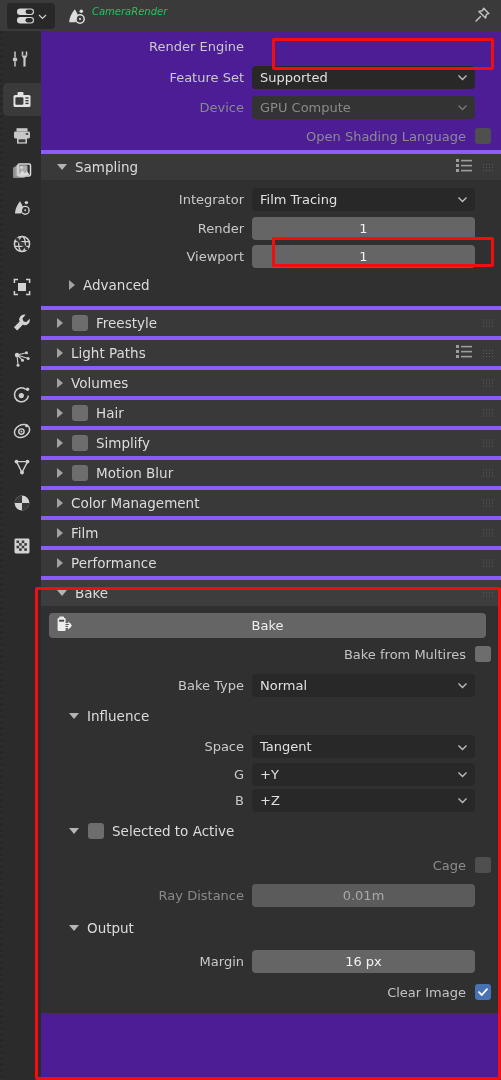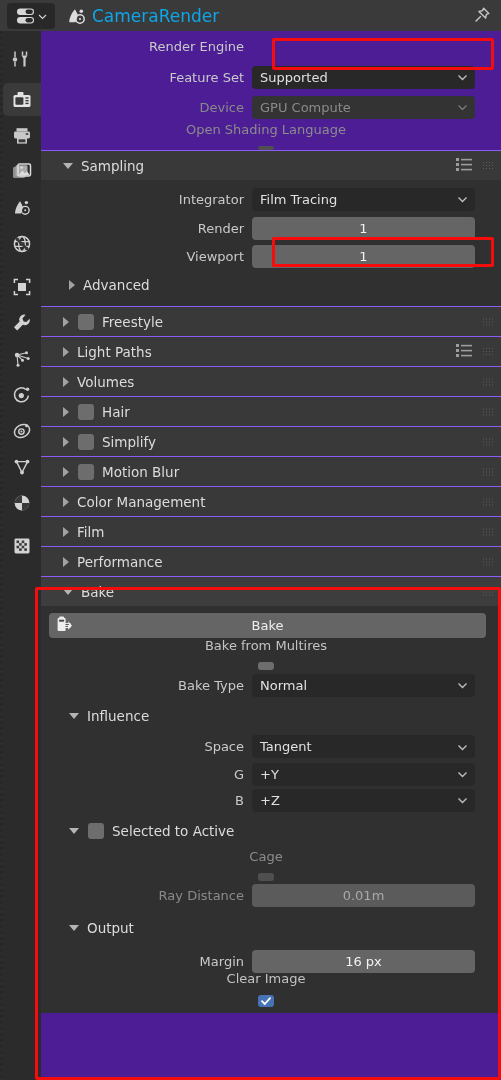--- a/index.html
+++ b/index.html
@@ -10,21 +10,21 @@
     -webkit-font-smoothing:antialiased;
   }
   #app{position:relative;width:501px;height:1080px;background:#303030;}
 
   
   .topbar{position:absolute;left:0;top:0;width:501px;height:31px;background:#3a3a3a;}
   .ed-type{position:absolute;left:7px;top:3px;width:48px;height:26px;background:#282828;border-radius:4px;
            display:flex;align-items:center;justify-content:center;gap:2px;}
   .ed-type svg{display:block;}
   .hdr-icon{position:absolute;left:66px;top:6px;width:20px;height:20px;}
-  .hdr-title{position:absolute;left:92px;top:6px;font-size:17px;color:#0ea5e9;}
+  .hdr-title{position:absolute;left:92px;top:6px;font-size:10px;color:#22c55e;font-style:italic;}
   .pin{position:absolute;right:10px;top:6px;width:19px;height:19px;}
 
   
   .tabstrip{position:absolute;left:0;top:31px;width:41px;height:1049px;background:#2b2b2b;}
   .tabstrip .seam{position:absolute;left:0;top:0;width:3px;height:100%;
        background:repeating-linear-gradient(to bottom,#232323 0 3px,#2f2f2f 3px 6px);opacity:.55;}
   .tab{position:absolute;left:3px;width:38px;height:33px;display:flex;align-items:center;justify-content:center;}
   .tab.active{background:#3a3a3a;border-top-left-radius:5px;border-bottom-left-radius:5px;}
   .tab svg{display:block;}
 
@@ -46,21 +46,21 @@
             display:flex;align-items:center;justify-content:center;font-size:13px;color:#f2f2f2;}
   .numfield.dim{background:#5b5b5b;color:#a9a9a9;}
 
   .cbox{width:16px;height:16px;border-radius:3px;background:#6a6a6a;box-sizing:border-box;}
   .cbox.off{background:#6d6d6d;}
   .cbox.dim{background:#4f4f4f;}
   .cbox.on{background:#4772b3;display:flex;align-items:center;justify-content:center;}
 
   
   .panel-hdr{position:relative;height:30px;display:flex;align-items:center;background:#393939;
-             border-top:1px solid #8b5cf6;padding-left:22px;box-sizing:border-box;}
+             border-top:4px solid #8b5cf6;padding-left:16px;box-sizing:border-box;}
   .panel-hdr .ptitle{font-size:13.5px;color:#dcdcdc;margin-left:8px;}
   .panel-hdr.sub{background:transparent;border-top:none;padding-left:28px;}
   .panel-hdr .right-icons{position:absolute;right:8px;top:50%;transform:translateY(-50%);
                           display:flex;align-items:center;gap:10px;}
 
   .tri{width:0;height:0;display:inline-block;}
   .tri.down{border-left:5px solid transparent;border-right:5px solid transparent;border-top:6px solid #b4b4b4;}
   .tri.right{border-top:5px solid transparent;border-bottom:5px solid transparent;border-left:6px solid #a2a2a2;}
 
   .grip{display:inline-block;width:11px;height:9px;
@@ -70,21 +70,21 @@
   .body{background:#303030;padding:4px 0 6px 0;}
   .body .row{padding-left:0;}
 
   
   .redbox{position:absolute;border:3px solid #f50c0c;border-radius:2px;box-sizing:border-box;pointer-events:none;}
 
   .bakebtn{position:relative;width:437px;height:25px;margin-left:8px;background:#656565;border-radius:4px;
            display:flex;align-items:center;justify-content:center;font-size:13px;color:#f0f0f0;}
   .bakebtn .bicon{position:absolute;left:6px;top:50%;transform:translateY(-50%);}
 
-  .rrow{display:flex;align-items:center;justify-content:flex-end;height:30px;gap:9px;padding-right:10px;flex-direction:column;}
+  .rrow{display:flex;align-items:center;justify-content:flex-end;height:30px;gap:9px;padding-right:10px;}
   .rrow .lbl{font-size:13px;}
 </style>
 </head>
 <body>
 
 <div id="app">
 
   <div class="topbar">
     <div class="ed-type">
       <span>

